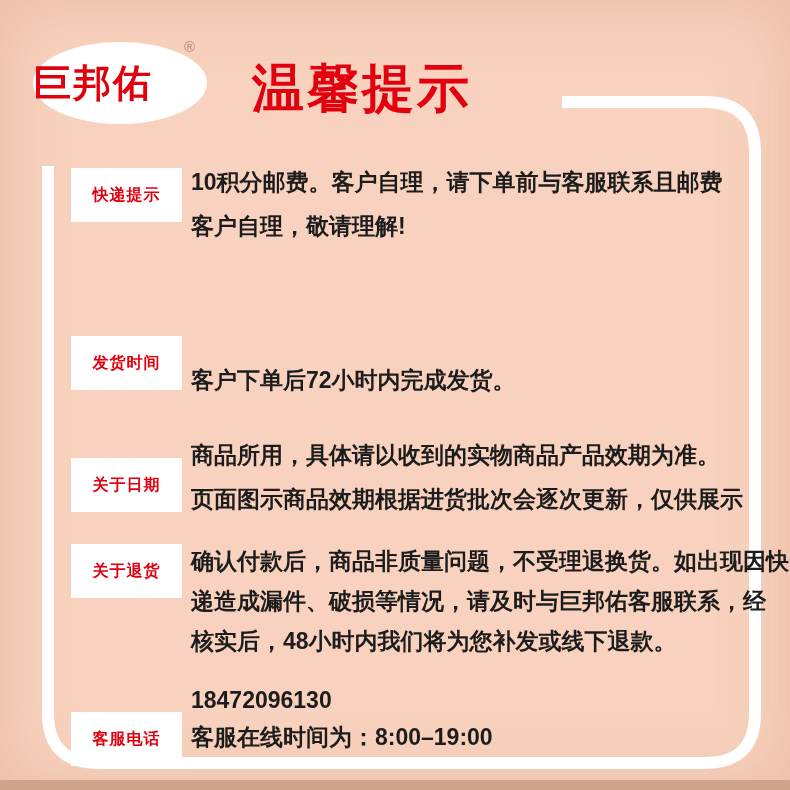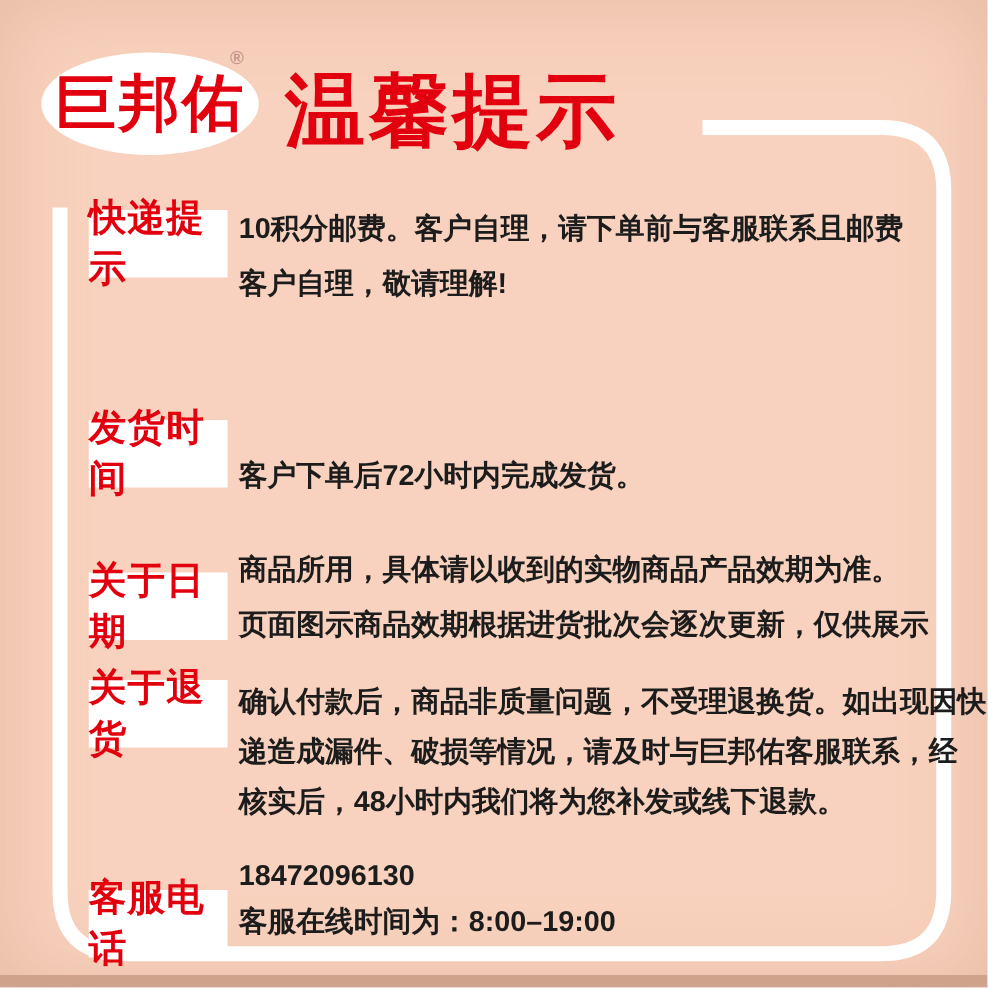--- a/index.html
+++ b/index.html
@@ -7,36 +7,36 @@
     position:relative;width:790px;height:790px;overflow:hidden;
     background:var(--background,#f8d2be);
     box-shadow:inset 0 0 70px rgba(198,138,108,.32);
     font-family:"Liberation Sans","DejaVu Sans",sans-serif;
   }
   .frame{position:absolute;left:0;top:0;width:790px;height:790px;pointer-events:none;}
   .frame path{fill:none;stroke:var(--frame_white,#ffffff);stroke-width:12;stroke-linecap:butt;}
   .logo{
     position:absolute;left:33px;top:42px;width:174px;height:82px;
     background:var(--frame_white,#ffffff);border-radius:50%;
-    display:flex;align-items:center;justify-content:center;
-    color:var(--accent_red,#e2000f);font-weight:900;font-size:49px;letter-spacing:2px;
+    display:flex;align-items:center;justify-content:flex-start;
+    color:var(--accent_red,#e2000f);font-weight:900;font-size:38px;letter-spacing:2px;
   }
   .reg{
     position:absolute;left:184px;top:38px;font-size:15px;
     color:#c4938a;font-weight:700;
   }
   .title{
     position:absolute;left:212px;top:50px;width:300px;margin:0;
-    text-align:center;font-size:64px;line-height:76px;font-weight:900;
+    text-align:center;font-size:52px;line-height:76px;font-weight:900;
     color:var(--accent_red,#e2000f);letter-spacing:3px;white-space:nowrap;
   }
   .label{
     position:absolute;left:71px;width:111px;height:54px;
     background:var(--frame_white,#ffffff);
-    color:var(--accent_red,#e2000f);font-weight:800;font-size:30px;letter-spacing:1px;
+    color:var(--accent_red,#e2000f);font-weight:800;font-size:16px;letter-spacing:1px;
     display:flex;align-items:center;justify-content:center;
   }
   .text{
     position:absolute;left:191px;width:562px;
     color:var(--text_black,#1c1c1c);font-weight:800;font-size:23px;
   }
   .text div{white-space:nowrap;}
   .r1{top:168px}.t1{top:160px;line-height:44px}
   .r2{top:336px}.t2{top:358px;line-height:44px}
   .r3{top:458px}.t3{top:433px;line-height:44px}

